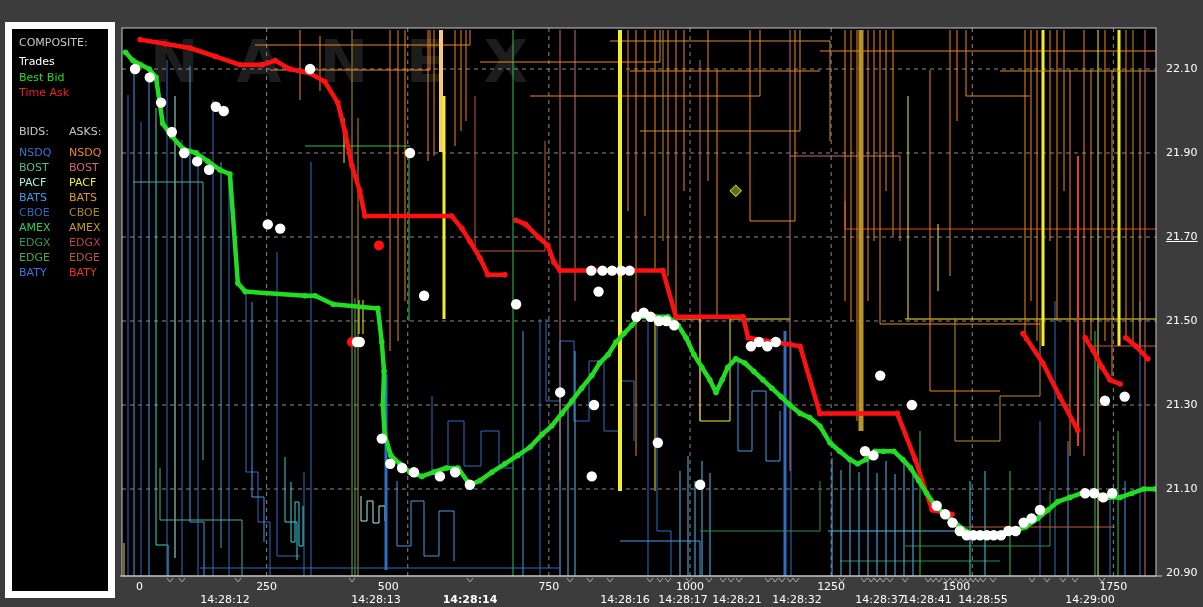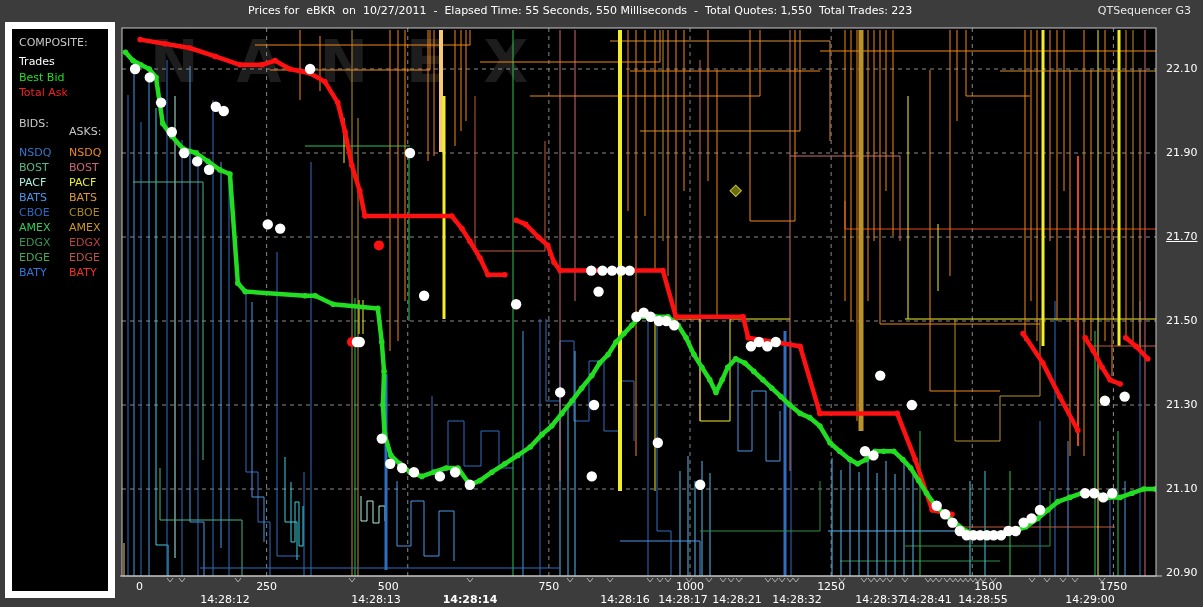--- a/index.html
+++ b/index.html
@@ -12,31 +12,27 @@
     border:7px solid #ffffff;box-sizing:border-box;}
   .legend-item{position:absolute;font-size:11px;white-space:pre;}
   .chart-wrap{position:absolute;left:0;top:0;}
   .axis-label{position:absolute;font-size:11px;color:#ffffff;white-space:pre;}
   svg{display:block;}
 </style>
 </head>
 <body>
 <div id="app">
 
-<div class="titlebar">
-  <span class="title-main">Prices for  eBKR  on  10/27/2011  -  Elapsed Time: 55 Seconds, 550 Milliseconds  -  Total Quotes: 1,550  Total Trades: 223</span>
-  <span class="title-app">QTSequencer G3</span>
-</div>
 
 <div class="legend-panel" id="legend">
       <div class="legend-item" style="color: rgb(200, 200, 200); left: 7px; top: 7px;">COMPOSITE:</div>
       <div class="legend-item" style="color: rgb(255, 255, 255); left: 7px; top: 26px;">Trades</div>
       <div class="legend-item" style="color: rgb(34, 221, 34); left: 7px; top: 41.5px;">Best Bid</div>
-      <div class="legend-item" style="color: rgb(238, 34, 34); left: 7px; top: 57px;">Total Ask</div>
-      <div class="legend-item" style="color: rgb(200, 200, 200); left: 7px; top: 88px;">BIDS:</div>
+      <div class="legend-item" style="color: rgb(238, 34, 34); left: 7px; top: 57px;">Time Ask</div>
+      <div class="legend-item" style="color: rgb(200, 200, 200); left: 7px; top: 96px;">BIDS:</div>
       <div class="legend-item" style="color: rgb(200, 200, 200); left: 57px; top: 96px;">ASKS:</div>
       <div class="legend-item" style="color: rgb(51, 119, 204); left: 7px; top: 117px;">NSDQ</div>
       <div class="legend-item" style="color: rgb(238, 136, 34); left: 57px; top: 117px;">NSDQ</div>
       <div class="legend-item" style="color: rgb(85, 187, 136); left: 7px; top: 132px;">BOST</div>
       <div class="legend-item" style="color: rgb(204, 102, 119); left: 57px; top: 132px;">BOST</div>
       <div class="legend-item" style="color: rgb(170, 240, 224); left: 7px; top: 147px;">PACF</div>
       <div class="legend-item" style="color: rgb(238, 238, 51); left: 57px; top: 147px;">PACF</div>
       <div class="legend-item" style="color: rgb(68, 153, 238); left: 7px; top: 162px;">BATS</div>
       <div class="legend-item" style="color: rgb(221, 153, 51); left: 57px; top: 162px;">BATS</div>
       <div class="legend-item" style="color: rgb(51, 102, 187); left: 7px; top: 177px;">CBOE</div>
@@ -519,21 +515,21 @@
       <div class="axis-label" style="top: 314px; left: 1166px;">21.50</div>
       <div class="axis-label" style="top: 398px; left: 1166px;">21.30</div>
       <div class="axis-label" style="top: 482px; left: 1166px;">21.10</div>
       <div class="axis-label" style="top: 566px; left: 1166px;">20.90</div>
       <div class="axis-label" style="top: 580px; left: 136px;">0</div>
       <div class="axis-label" style="top: 580px; left: 236.625px; width: 60px; text-align: center;">250</div>
       <div class="axis-label" style="top: 580px; left: 377.75px; width: 60px; text-align: left;">500</div>
       <div class="axis-label" style="top: 580px; left: 518.875px; width: 60px; text-align: center;">750</div>
       <div class="axis-label" style="top: 580px; left: 660px; width: 60px; text-align: center;">1000</div>
       <div class="axis-label" style="top: 580px; left: 801.125px; width: 60px; text-align: center;">1250</div>
-      <div class="axis-label" style="top: 580px; left: 942.25px; width: 60px; text-align: right;">1500</div>
+      <div class="axis-label" style="top: 580px; left: 942.25px; width: 60px; text-align: left;">1500</div>
       <div class="axis-label" style="top: 580px; left: 1083.38px; width: 60px; text-align: center;">1750</div>
       <div class="axis-label" style="top: 593px; left: 135px; width: 60px; text-align: center; margin-top: 36px;">14:28:11</div>
       <div class="axis-label" style="top: 593px; left: 195px; width: 60px; text-align: center;">14:28:12</div>
       <div class="axis-label" style="top: 593px; left: 320px; width: 60px; text-align: center; margin-left: 26px;">14:28:13</div>
       <div class="axis-label" style="top: 593px; left: 440px; width: 60px; text-align: center; font-weight: bold;">14:28:14</div>
       <div class="axis-label" style="top: 593px; left: 595px; width: 60px; text-align: center;">14:28:16</div>
       <div class="axis-label" style="top: 593px; left: 653px; width: 60px; text-align: center;">14:28:17</div>
       <div class="axis-label" style="top: 593px; left: 707px; width: 60px; text-align: center;">14:28:21</div>
       <div class="axis-label" style="top: 593px; left: 767px; width: 60px; text-align: center;">14:28:32</div>
       <div class="axis-label" style="top: 593px; left: 850px; width: 60px; text-align: center;">14:28:37</div>

